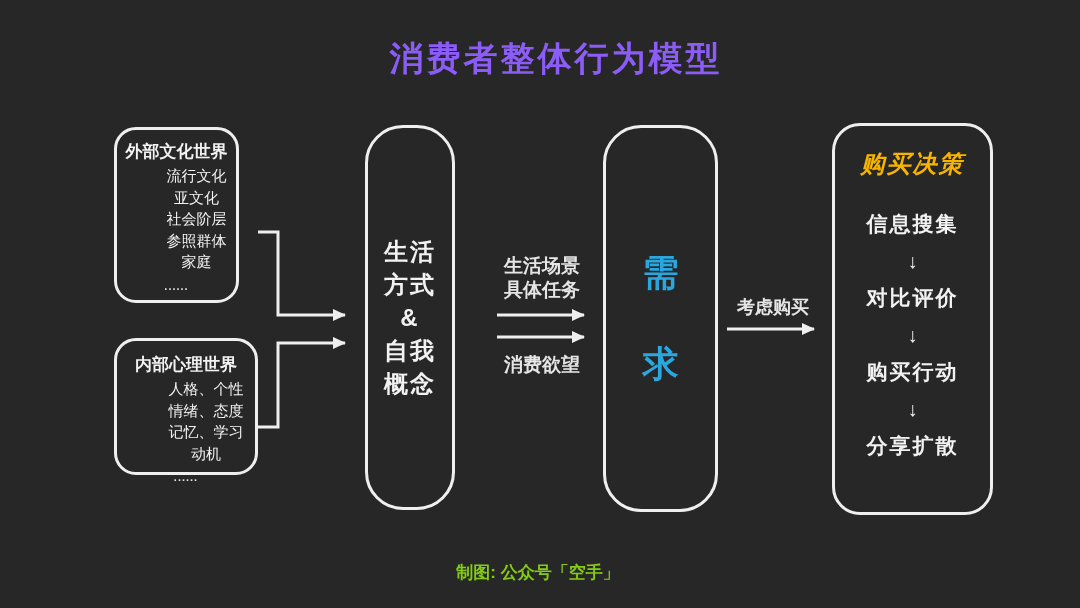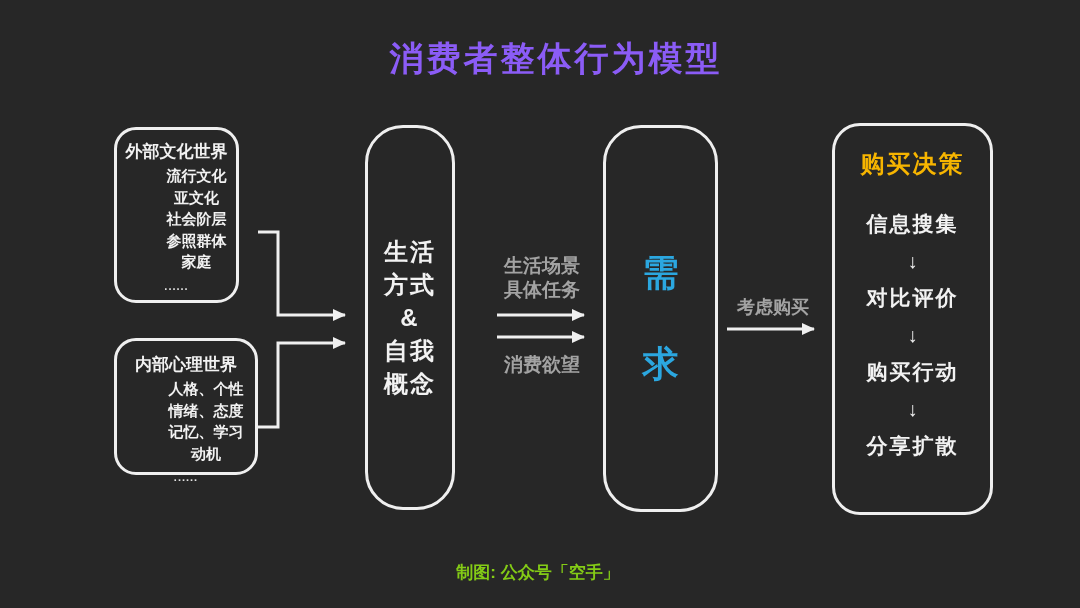--- a/index.html
+++ b/index.html
@@ -10,40 +10,40 @@
   .title {
     position:absolute; top:36px; left:118px; width:876px; text-align:center;
     font-size:34px; font-weight:bold; letter-spacing:3px; color:#8b5cf6;
   }
   .overlay { position:absolute; left:0; top:0; width:1080px; height:608px; }
   .overlay path.line { stroke:#EFEFEF; stroke-width:3; fill:none; }
   .box { position:absolute; border:3px solid #EFEFEF; box-sizing:border-box; background:transparent; }
   .box-external { left:114px; top:127px; width:125px; height:176px; border-radius:22px; padding-top:10px; text-align:center; }
   .box-internal { left:114px; top:338px; width:144px; height:137px; border-radius:22px; padding-top:12px; text-align:center; }
   .box-header { font-size:17px; font-weight:bold; line-height:23px; margin-bottom:2px; }
-  .box-item { font-size:15px; font-weight:bold; line-height:21.5px;padding-left:40px; }
+  .box-item { font-size:15px; font-weight:normal; line-height:21.5px;padding-left:40px; }
   .box-ellipsis { font-size:11px; font-weight:bold; letter-spacing:1px; margin-top:7px; color:#E2E2E2; }
   .box-lifestyle {
     left:365px; top:125px; width:90px; height:385px; border-radius:38px;
     display:flex; flex-direction:column; justify-content:center; align-items:center; gap:7px;
   }
   .v-line { font-size:24px; font-weight:bold; line-height:26px; letter-spacing:2px; }
   .box-demand {
     left:603px; top:125px; width:115px; height:387px; border-radius:38px;
     display:flex; flex-direction:column; justify-content:center; align-items:center; gap:42px;
   }
   .demand-char { font-size:36px; font-weight:bold; color:#2BA7E0; }
   .box-decision {
     left:832px; top:123px; width:161px; height:392px; border-radius:28px;
     display:flex; flex-direction:column; align-items:center; padding-top:22px;
   }
-  .decision-title { font-size:24px; font-weight:bold; color:#F7B500; letter-spacing:2px; margin-bottom:32px; }
+  .decision-title { font-size:24px; font-weight:bold; color:#F7B500; letter-spacing:2px; margin-bottom:32px;font-style:italic; }
   .decision-step { font-size:21px; font-weight:bold; letter-spacing:2px; line-height:24px; }
   .decision-arrow { font-size:20px; line-height:22px; margin:14px 0; color:#EFEFEF; }
-  .label { position:absolute; text-align:center; font-weight:bold; color:#a3a3a3; }
+  .label { position:absolute; text-align:center; font-weight:bold; color:#e5e5e5; }
   .label-scene    { left:495px; top:253px; width:94px; font-size:19px; }
   .label-task     { left:495px; top:277px; width:94px; font-size:19px; }
   .label-desire   { left:495px; top:352px; width:94px; font-size:19px; }
   .label-consider { left:728px; top:295px; width:90px; font-size:18px; }
   .credit {
     position:absolute; top:561px; left:118px; width:840px; text-align:center;
     font-size:17px; font-weight:bold; color:#84cc16;
   }
 </style>
 </head>

